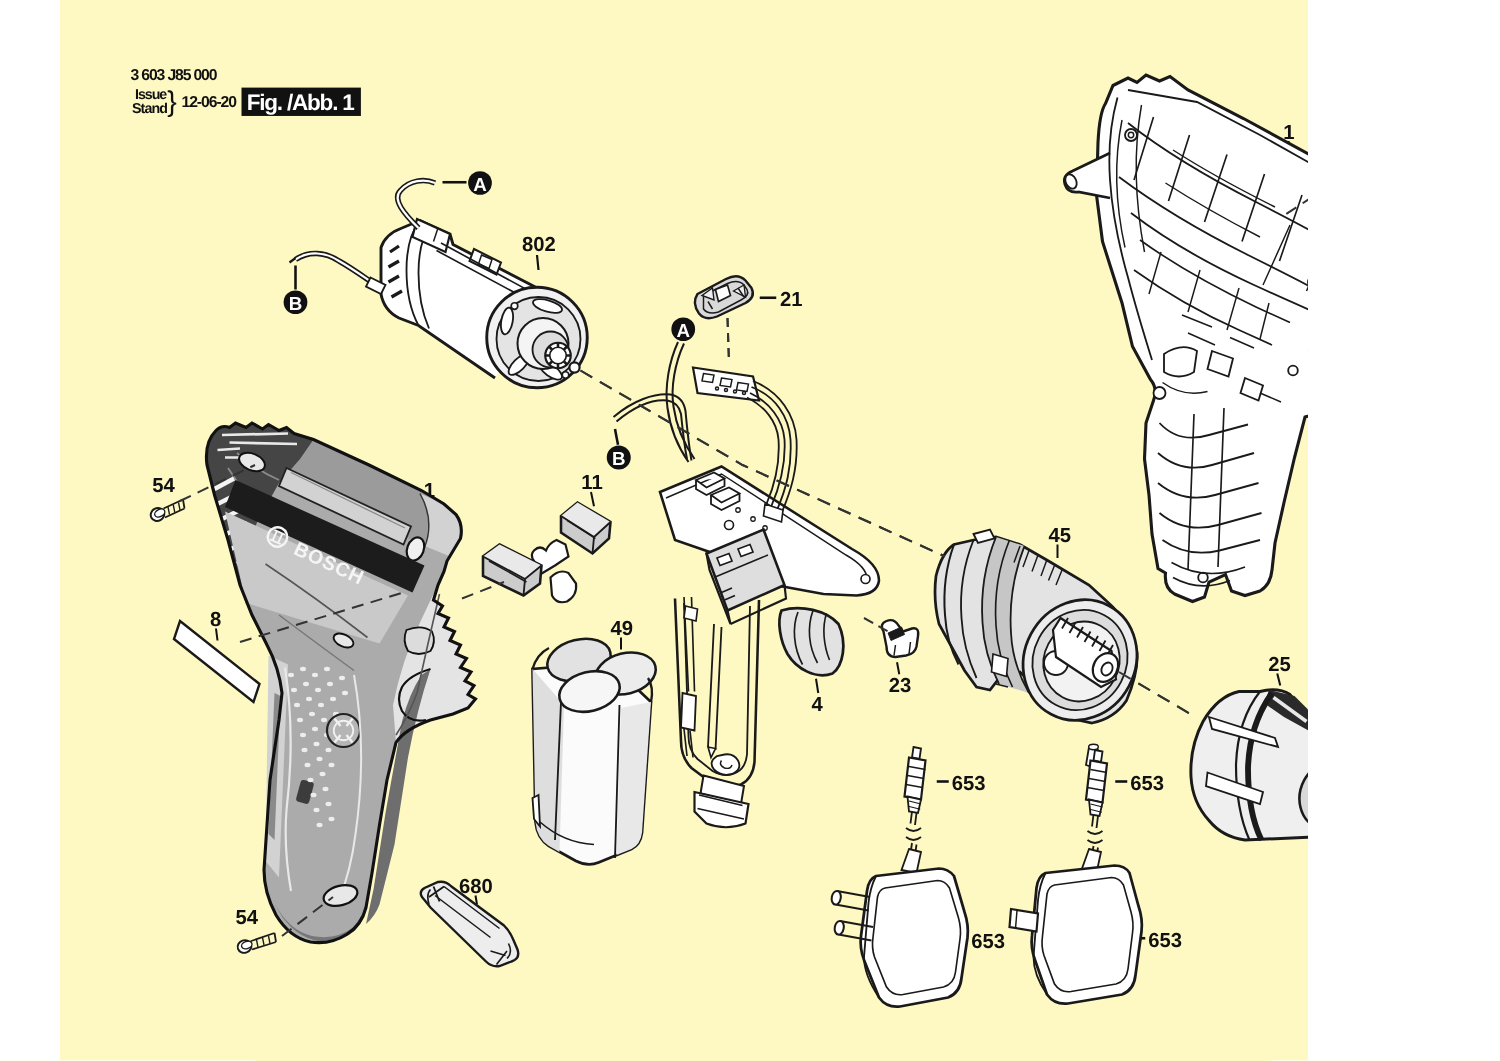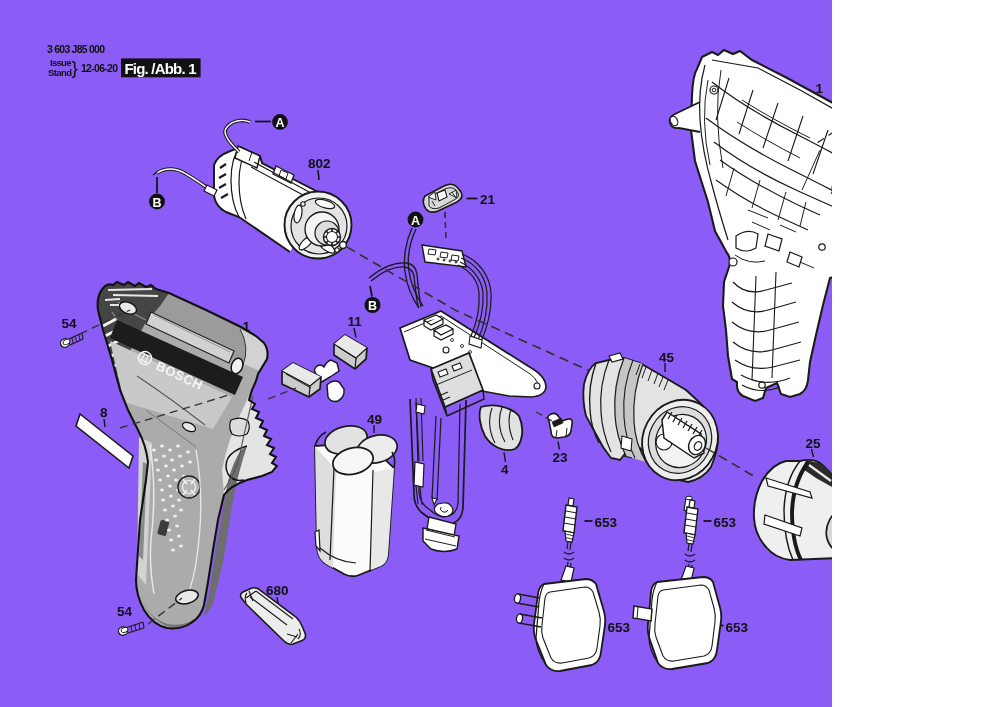--- a/index.html
+++ b/index.html
@@ -1,16 +1,16 @@
 <!DOCTYPE html>
 <html><head>
 <meta charset="utf-8">
 <style>
   html,body{margin:0;padding:0;background:#fff;}
-  .page{width:832px;height:707px;position:relative;background:#8b5cf6;overflow:hidden;}
+  .page{width:832px;height:707px;position:relative;background:#fef9c3;overflow:hidden;margin-left:40px;}
   svg{position:absolute;top:0;left:0;}
   text{font-family:"Liberation Sans", sans-serif;}
   .lbl{font-weight:bold;font-size:13.5px;fill:#111;}
 </style>
 </head>
 <body>
 <div class="page">
 <svg width="1000" height="707" viewBox="0 0 1000 707">
 <defs>
 </defs>

